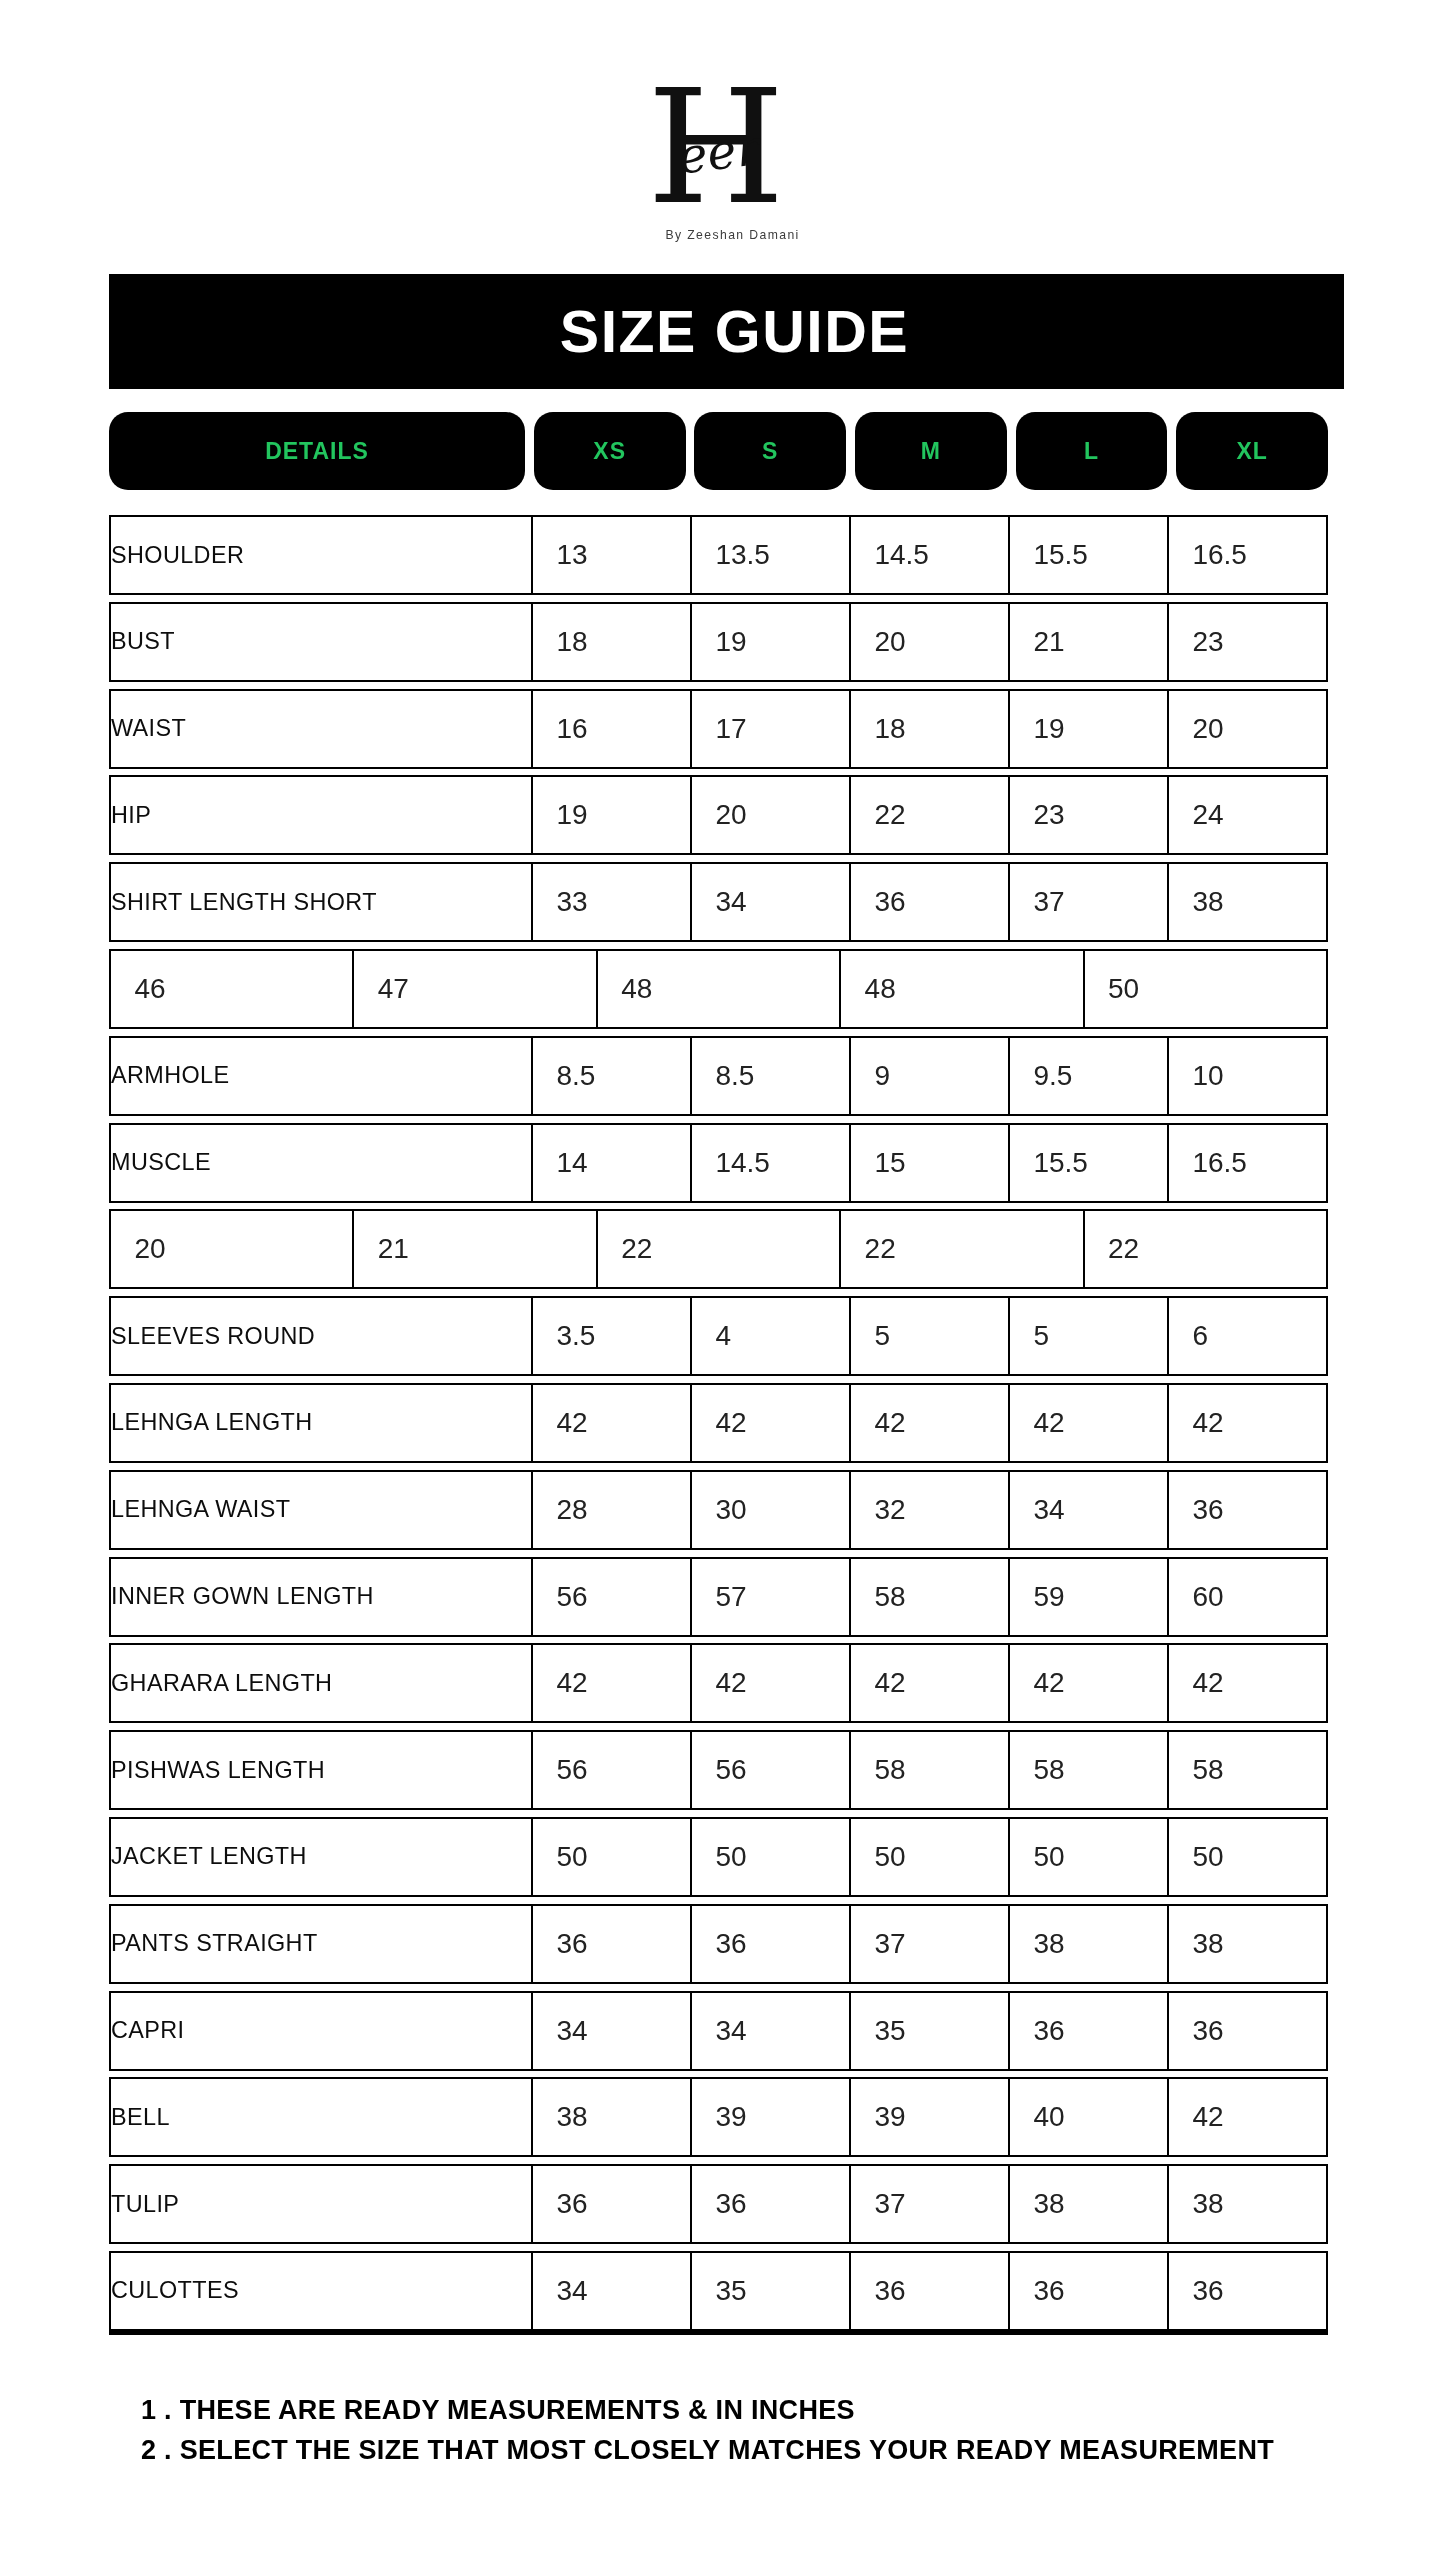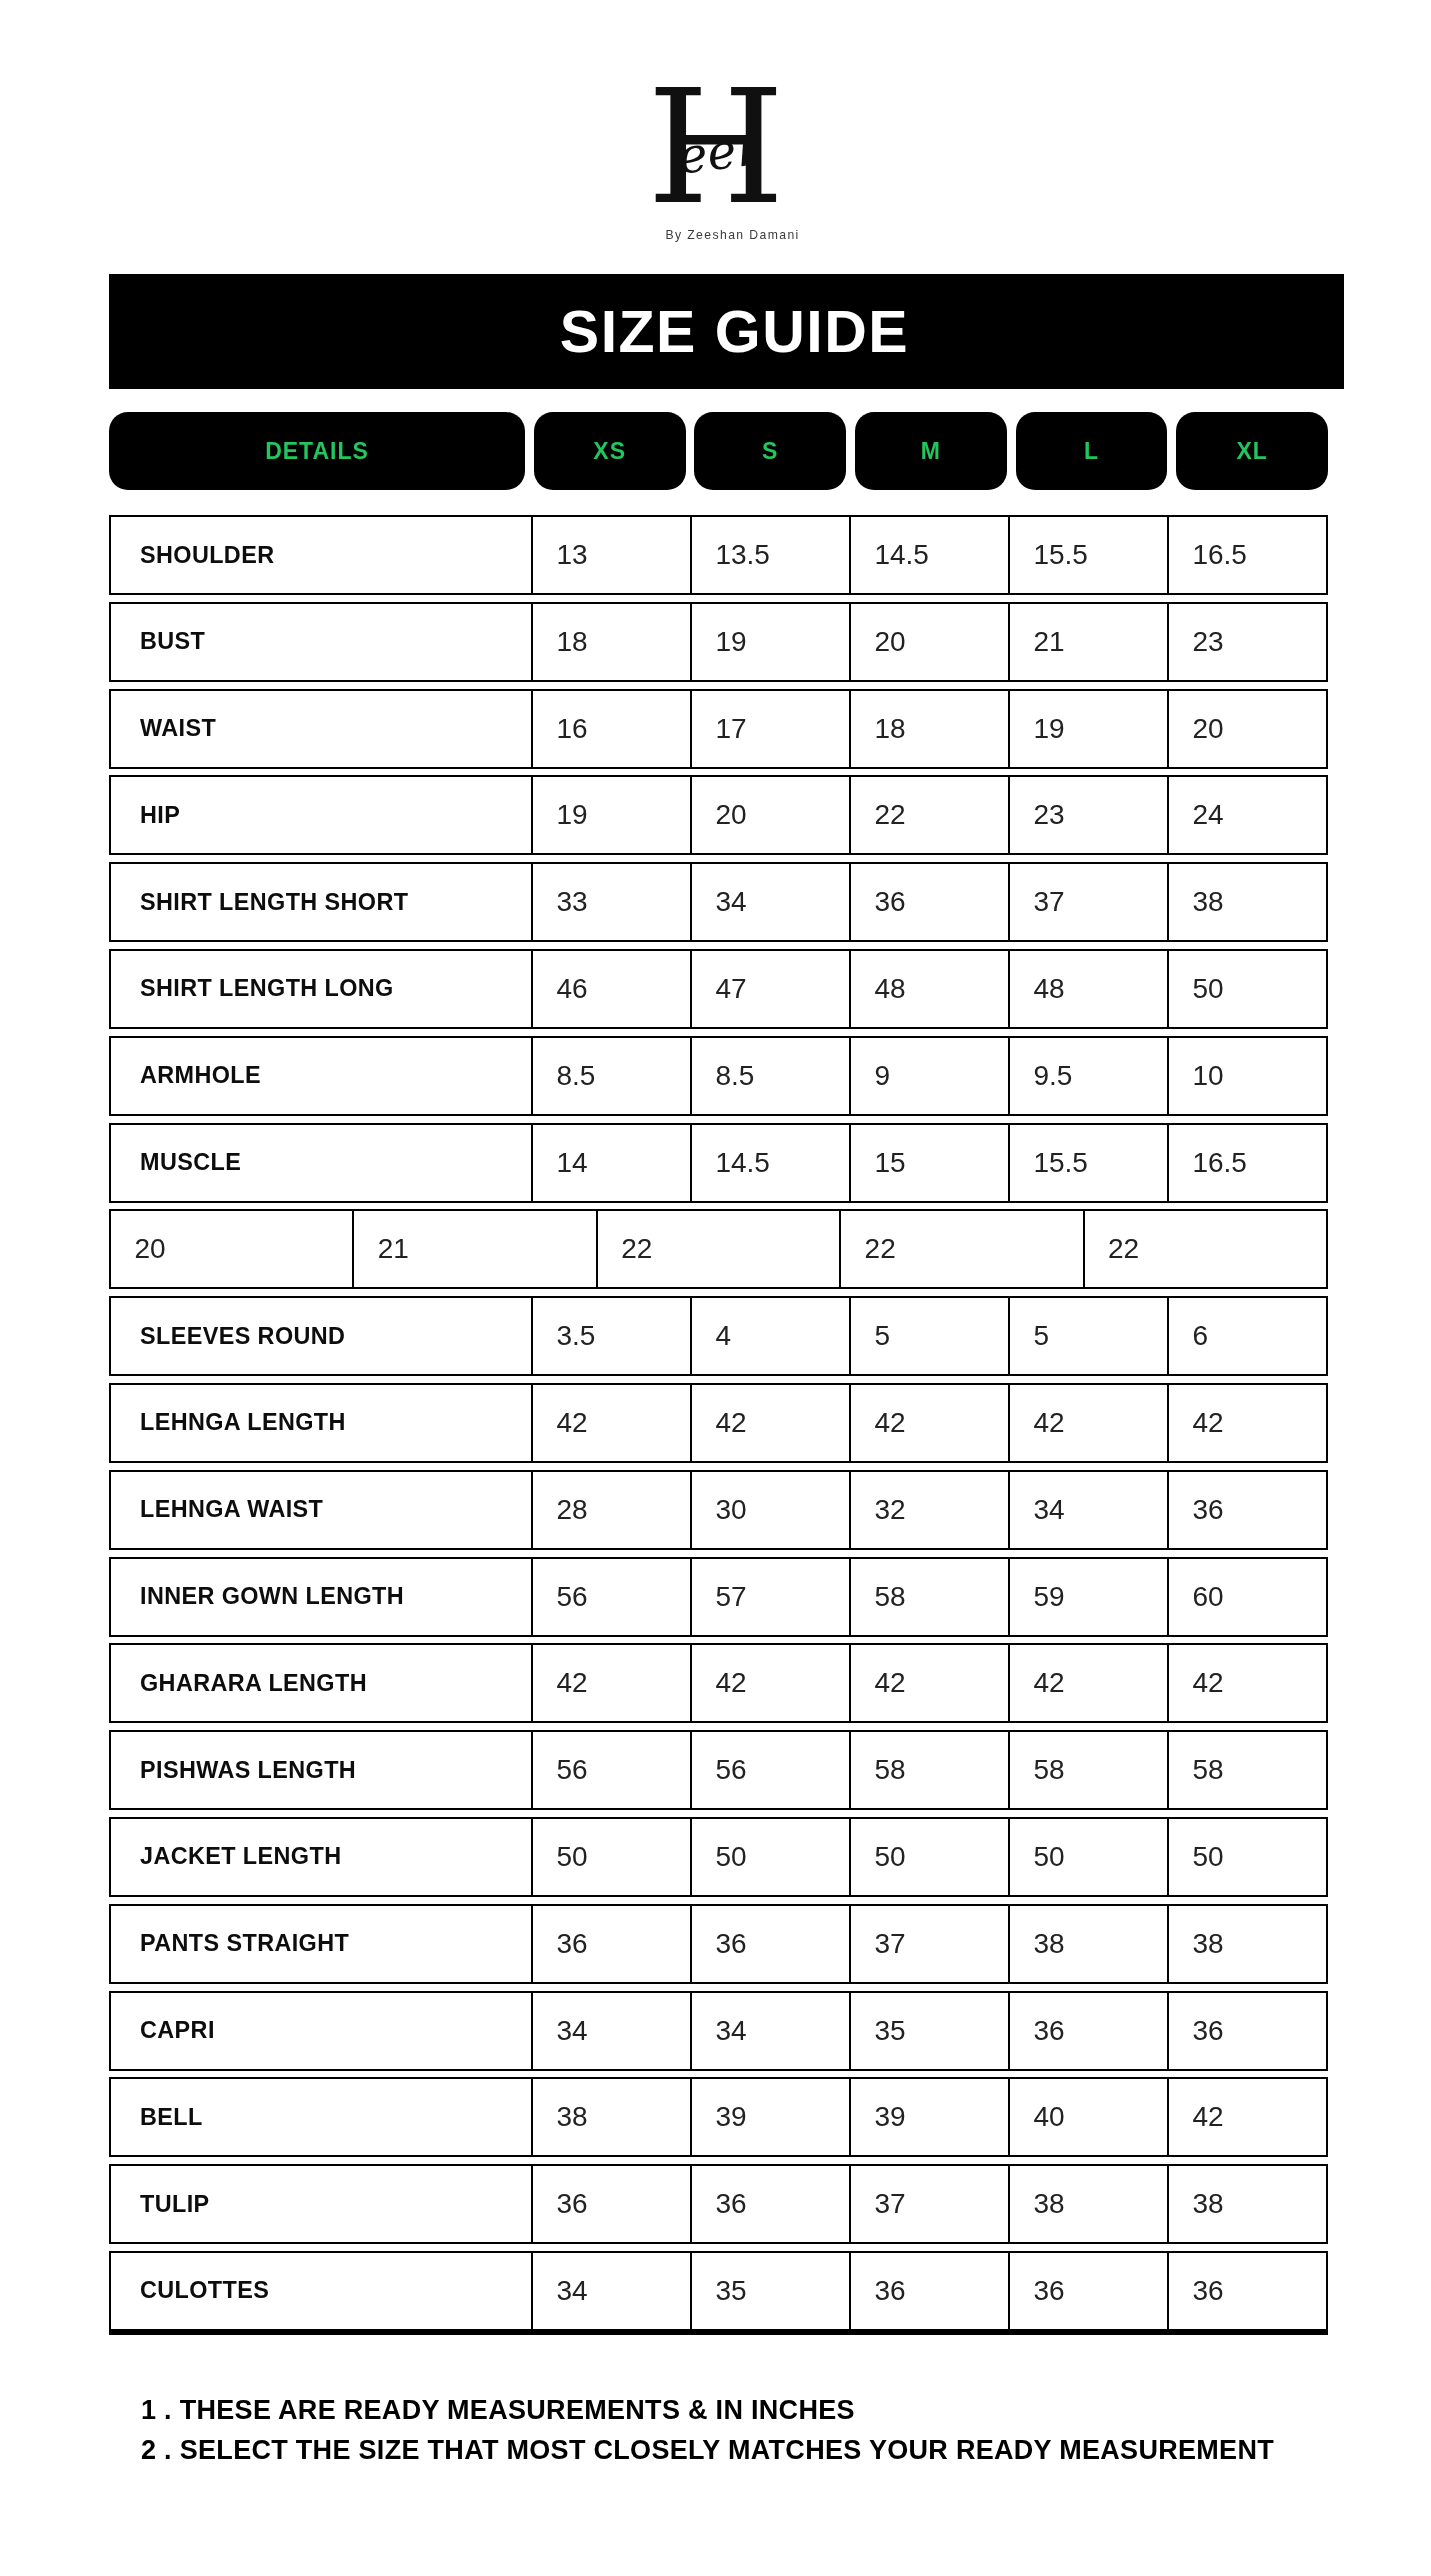--- a/index.html
+++ b/index.html
@@ -65,22 +65,21 @@
     box-sizing:border-box;
     border:2.9px solid #000;
     height:80px;margin-bottom:6.8px;
     display:flex;align-items:stretch;
     background:#fff;
   }
   .trow:last-child{height:84px;border-bottom-width:6.8px;margin-bottom:0;}
   .tcell{display:flex;align-items:center;box-sizing:border-box;}
   .tcell.label{
     flex:0 0 422px;border-right:2.9px solid #000;
-    padding-left:29px;
-    font-size:23.4px;font-weight:700;letter-spacing:0.4px;color:#0d0d0d;
+    font-size:23.4px;font-weight:400;letter-spacing:0.4px;color:#0d0d0d;
   }
   .tcell.value{
     flex:1 1 0;border-right:2.9px solid #000;
     padding-left:23.4px;
     font-size:28px;font-weight:400;color:#222;
   }
   .tcell.value:last-child{border-right:none;}
   
   .notes{
     position:absolute;left:141px;top:2390px;
@@ -149,21 +148,20 @@
       </div>
       <div class="trow">
         <div class="tcell label">SHIRT LENGTH SHORT</div>
         <div class="tcell value">33</div>
         <div class="tcell value">34</div>
         <div class="tcell value">36</div>
         <div class="tcell value">37</div>
         <div class="tcell value">38</div>
       </div>
       <div class="trow">
-        <div class="tcell label">SHIRT LENGTH LONG</div>
         <div class="tcell value">46</div>
         <div class="tcell value">47</div>
         <div class="tcell value">48</div>
         <div class="tcell value">48</div>
         <div class="tcell value">50</div>
       </div>
       <div class="trow">
         <div class="tcell label">ARMHOLE</div>
         <div class="tcell value">8.5</div>
         <div class="tcell value">8.5</div>

